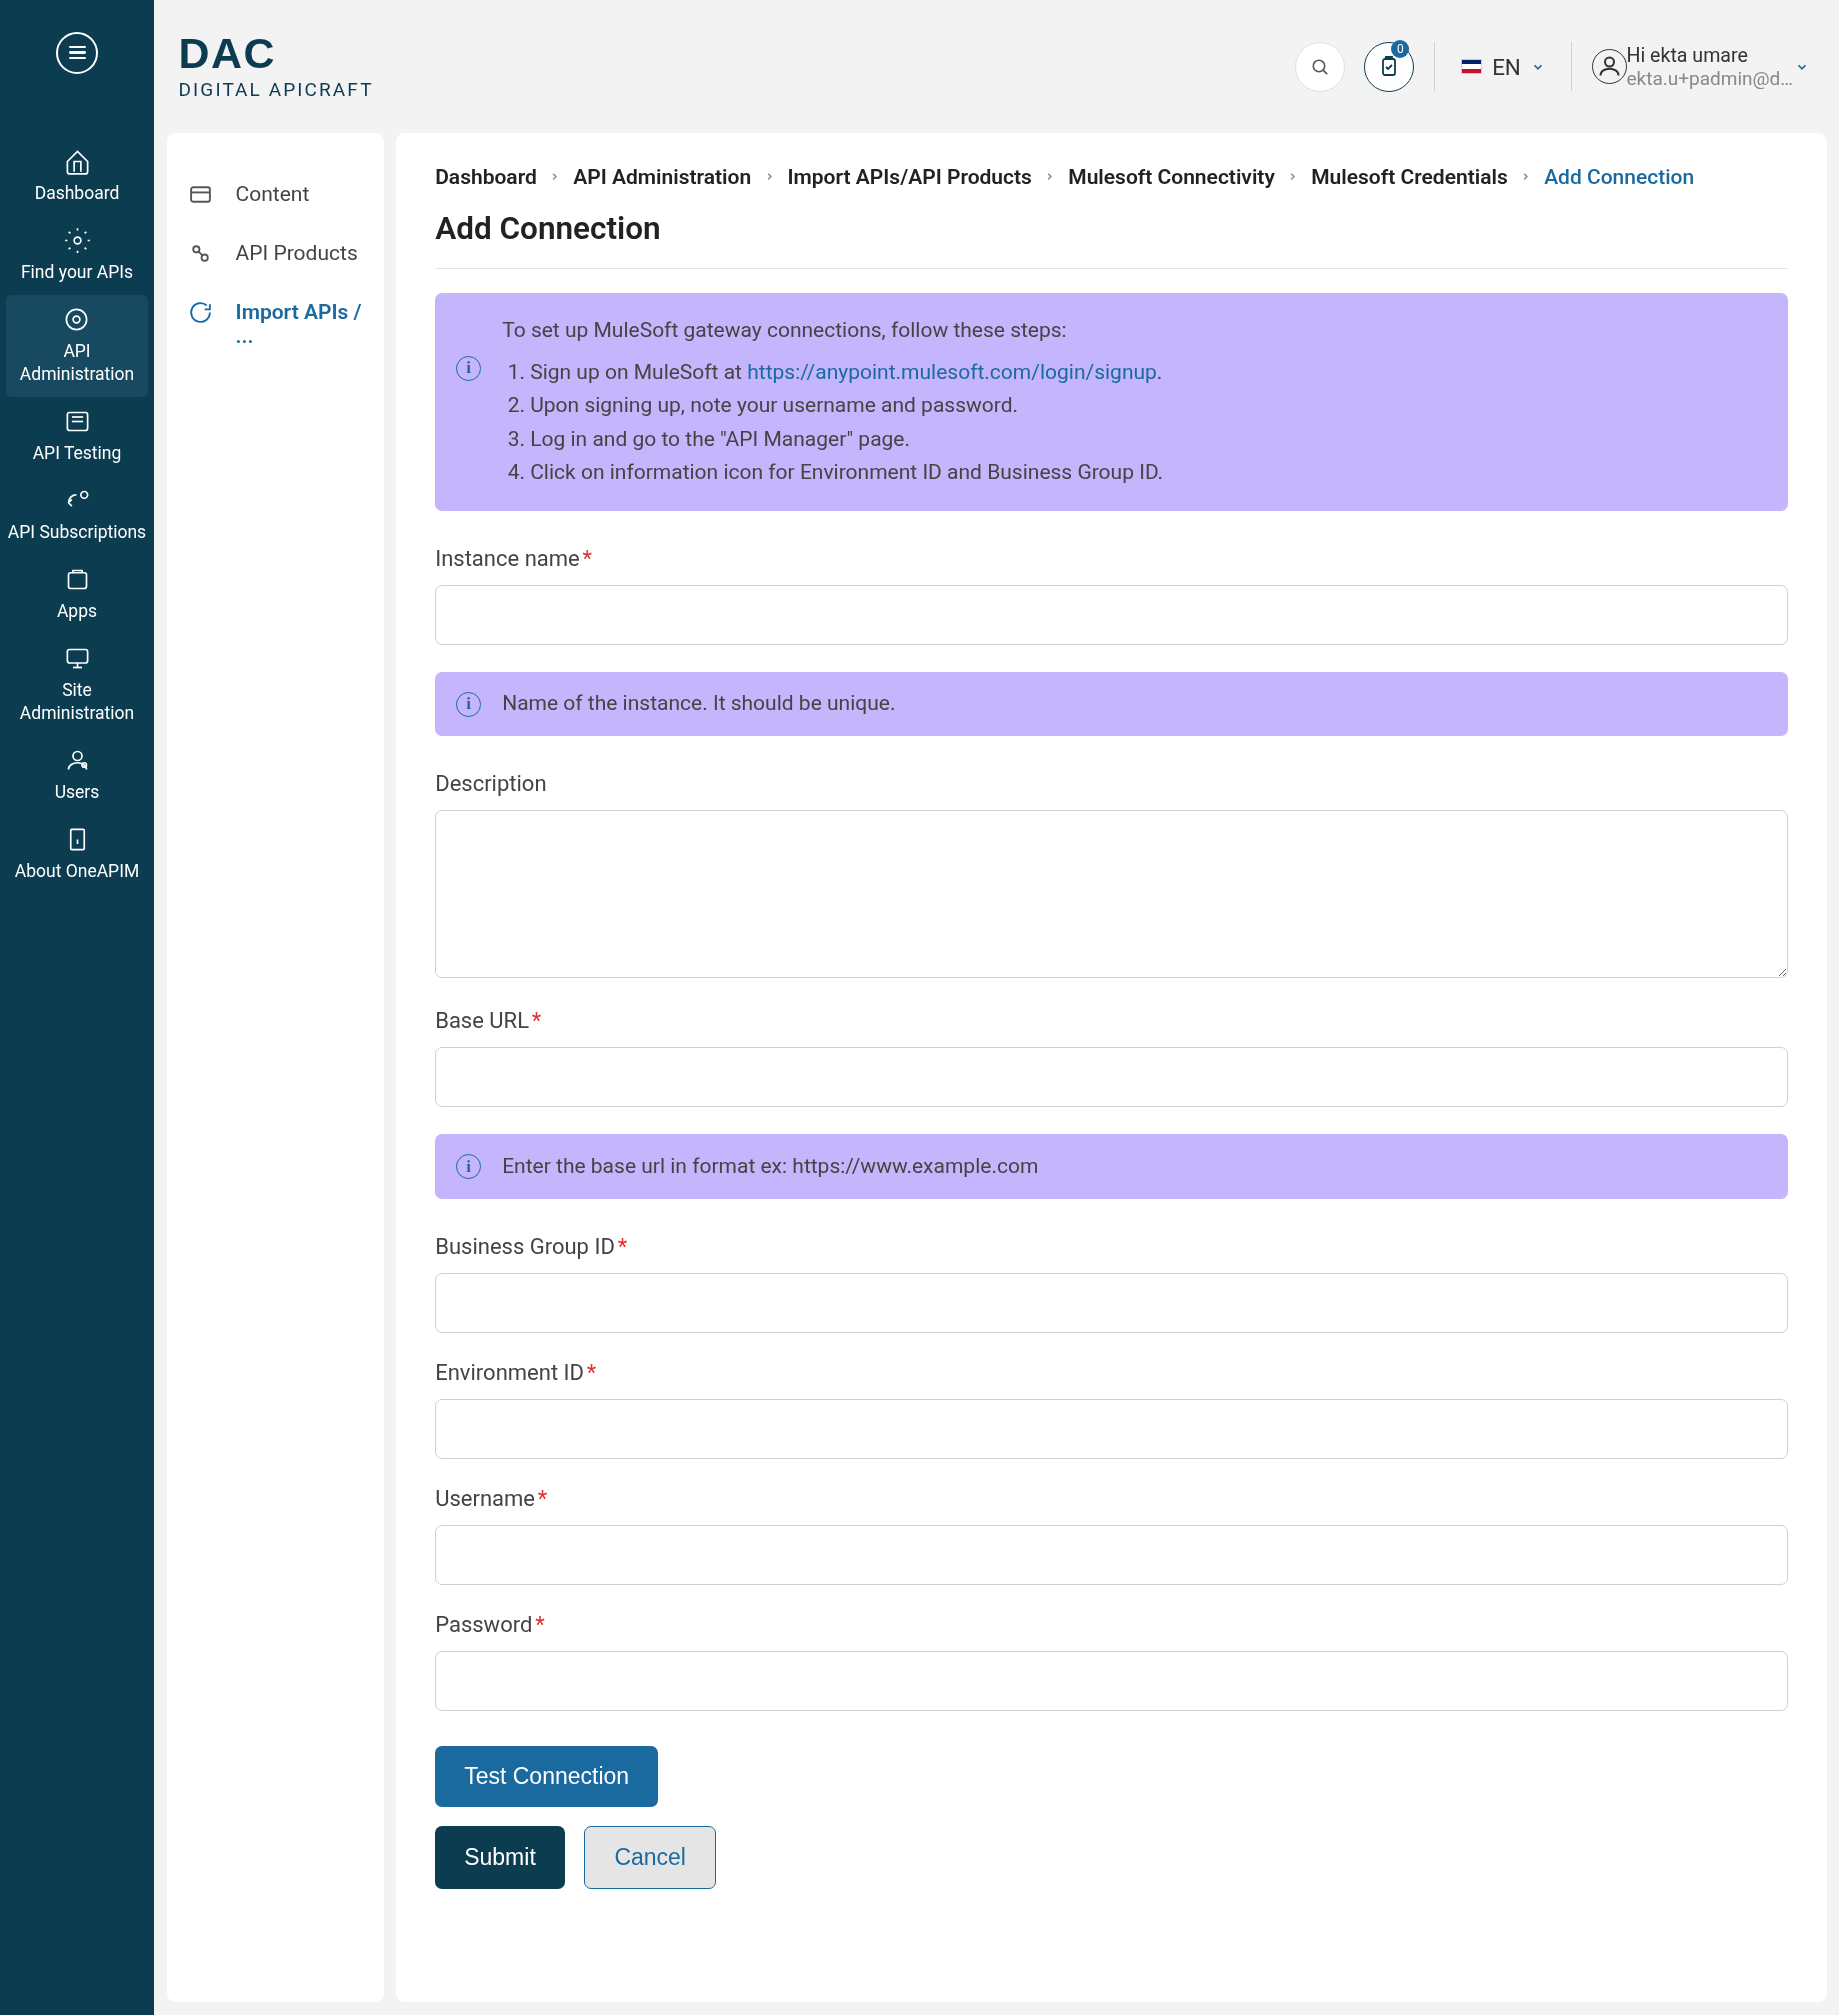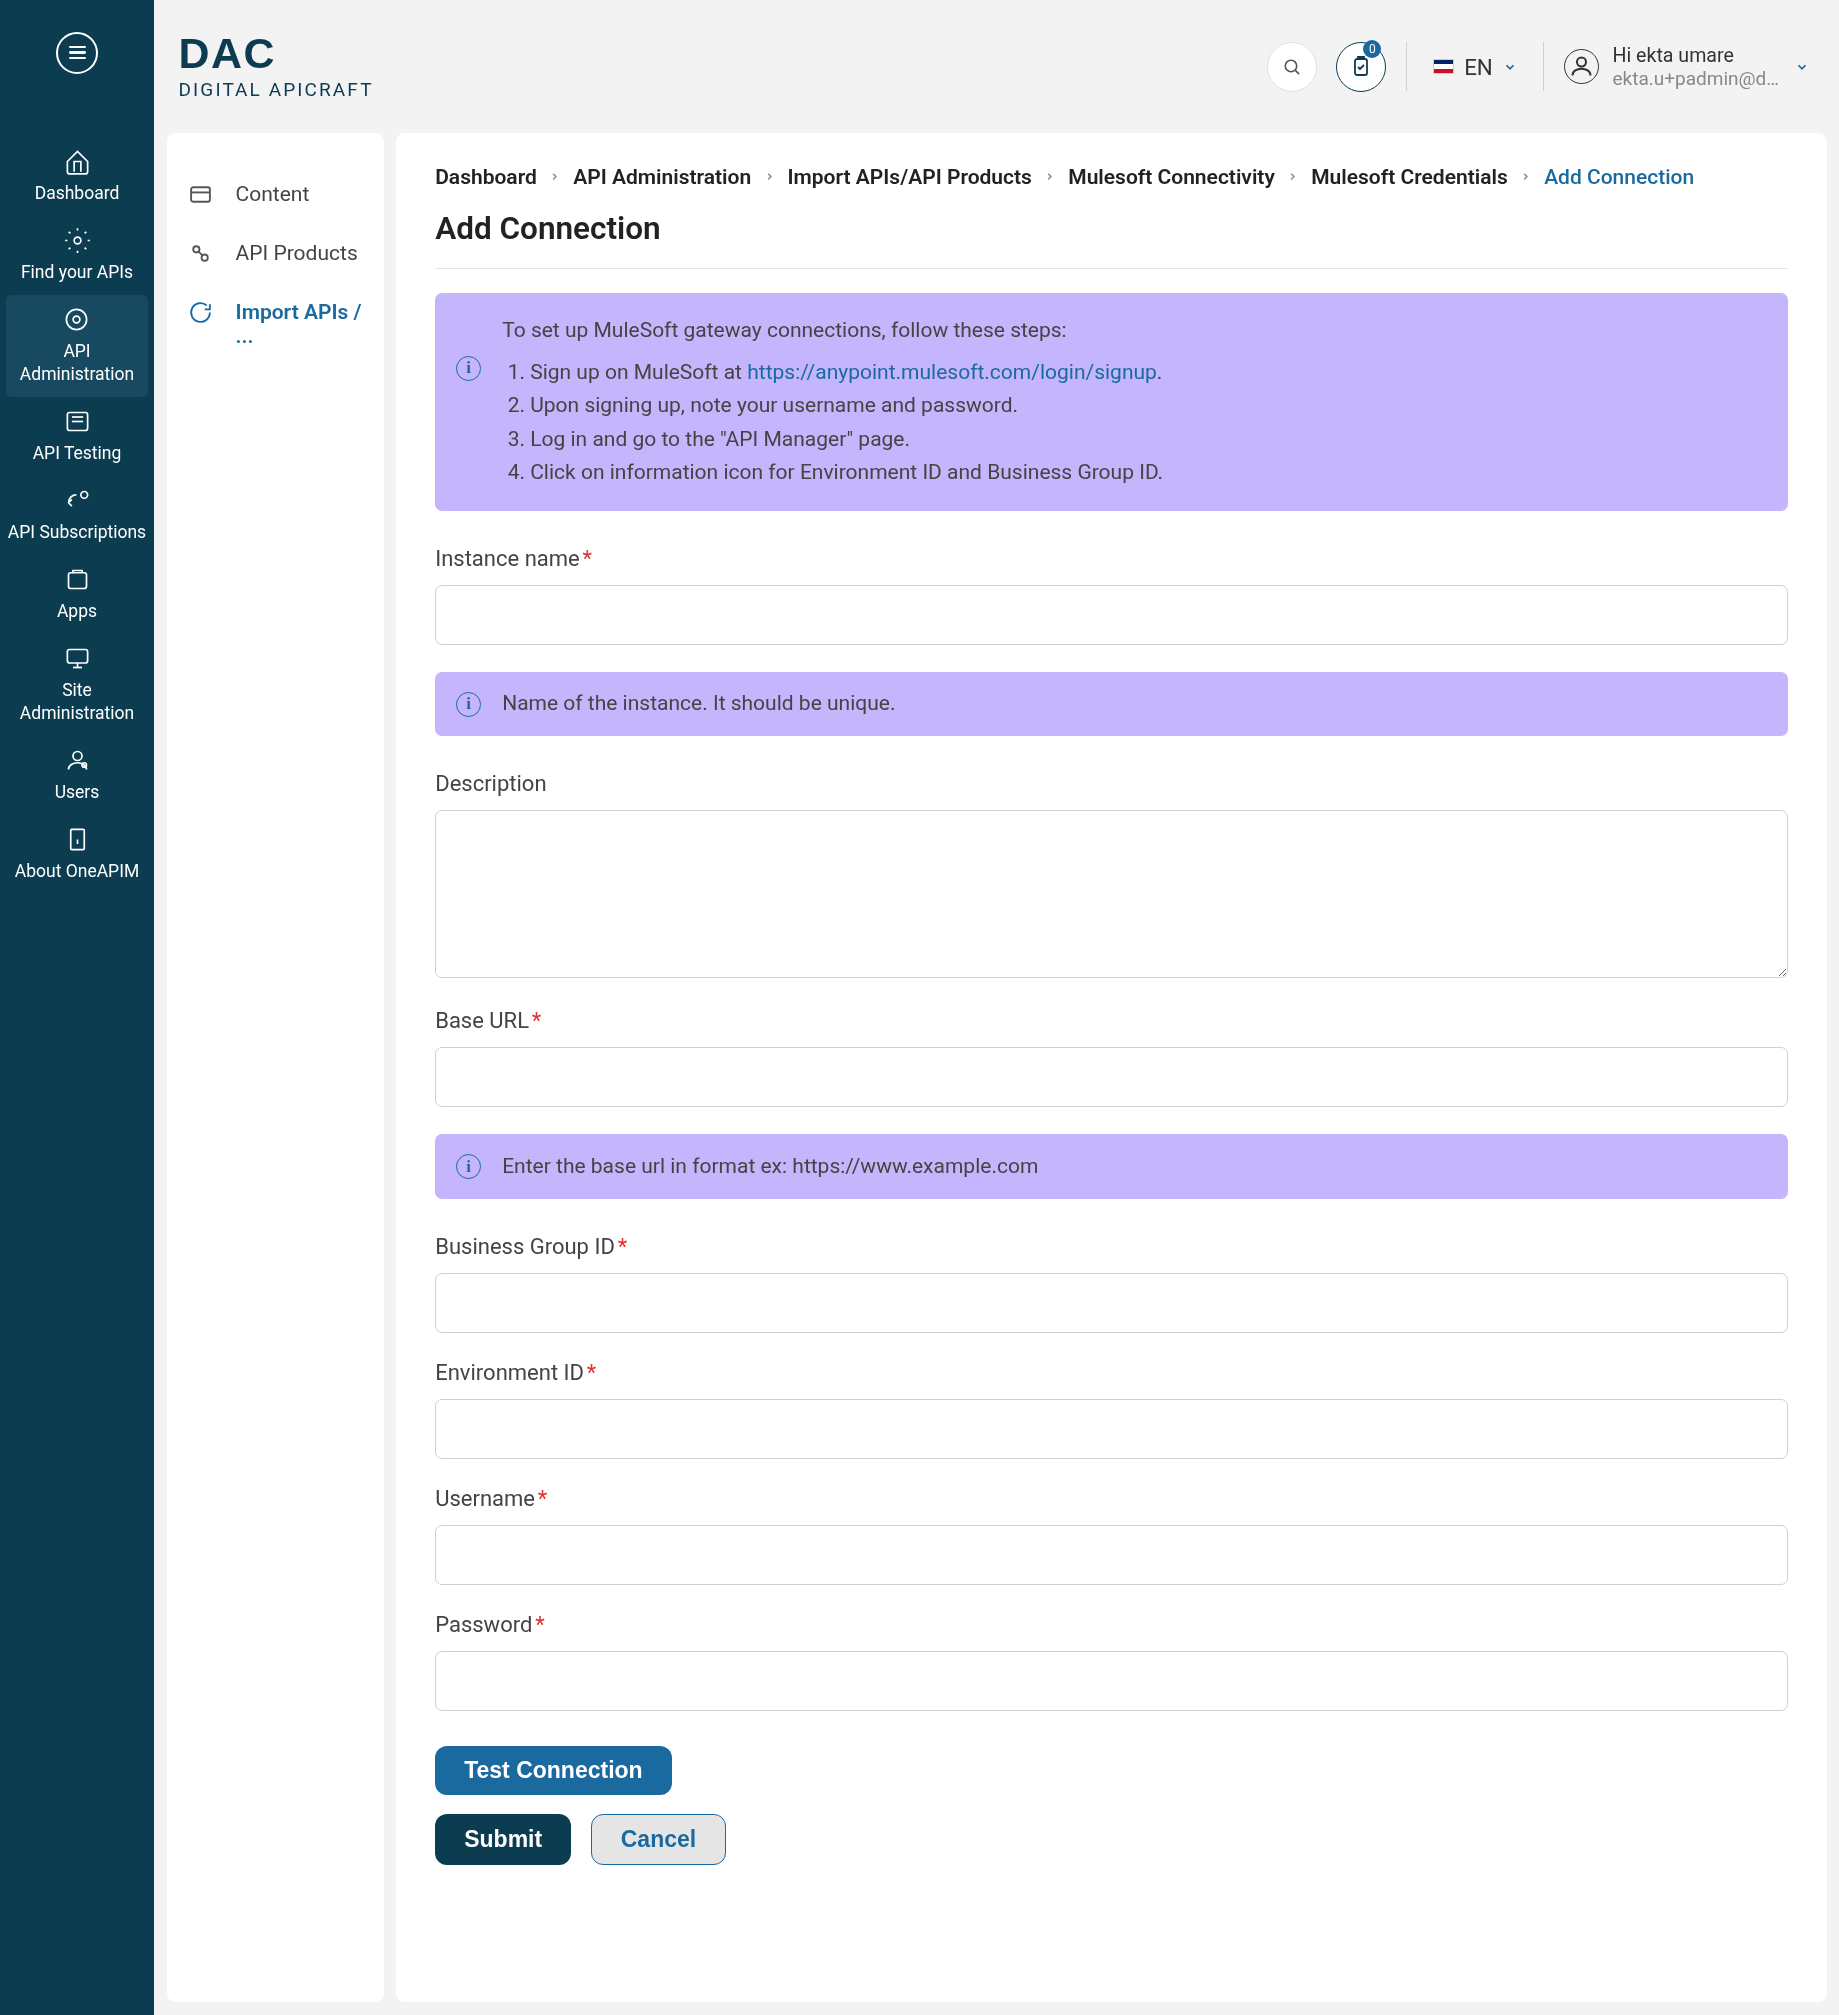--- a/index.html
+++ b/index.html
@@ -70,21 +70,21 @@
     .badge {
       position: absolute; top: -2.8px; right: 4.2px; width: 18px; height: 18px;
       background: #1a6aa0; color: #fff; border-radius: 50%; font-size: 12px;
       display: flex; align-items: center; justify-content: center;
     }
     .vsep { width: 0.7px; height: 49px; background: #d0d0d0; }
     .lang { display: flex; align-items: center; gap: 9.8px; cursor: pointer; padding: 0 7px; }
     .flag { width: 21px; height: 15.4px; background: linear-gradient(#012169 33%, #fff 33% 66%, #c8102e 66%); border: 0.7px solid #ccc; position: relative; }
     .lang-text { font-size: 22.4px; color: #333; }
     .chevron-down { width: 14px; height: 14px; }
-    .user-box { display: flex; align-items: center; gap: 14px; cursor: pointer; }
+    .user-box { display: flex; align-items: center; cursor: pointer; }
     .avatar { width: 35px; height: 35px; border: 1.4px solid #333; border-radius: 50%; display: flex; align-items: center; justify-content: center; }
     .user-text { display: flex; flex-direction: column; max-width: 168px; }
     .user-hi { font-size: 19.6px; color: #333; }
     .user-email { font-size: 19px; color: #888; overflow: hidden; text-overflow: ellipsis; white-space: nowrap; }
     .body-row { flex: 1; display: flex; padding: 0 12.6px 12.6px 12.6px; gap: 12.6px; }
     .subnav {
       width: 217px; background: #fff; border-radius: 8.4px; padding: 31.5px 0;
       flex-shrink: 0;
     }
     .subnav-item {
@@ -117,21 +117,21 @@
     .info-content a { color: #1a6aa0; text-decoration: none; }
     .form-group { margin-bottom: 27px; }
     .form-label { font-size: 22px; color: #444; margin-bottom: 14px; display: block; }
     .req { color: #d33; margin-left: 2.8px; }
     .form-input, .form-textarea {
       width: 100%; border: 1.1px solid #d0d0d0; border-radius: 7px;
       padding: 17px 14px; font-size: 21px; font-family: inherit;
     }
     .form-textarea { height: 168px; resize: both; }
     .btn {
-      padding: 11px 29px; border-radius: 12px; font-size: 23px; font-weight: 700;
+      padding: 17px 29px; border-radius: 7px; font-size: 23px; font-weight: 400;
       cursor: pointer; border: none;
     }
     .btn-primary { background: #1a6aa0; color: #fff; }
     .btn-dark { background: #0c3c50; color: #fff; }
     .btn-outline { background: #e5e5e5; color: #1a6aa0; border: 1.4px solid #1a6aa0; }
     .btn-row { display: flex; gap: 19.6px; margin-top: 19.6px; }
     .test-conn-row { margin-top: 35px; }
     svg { display: block; }
   </style>
 </head>

